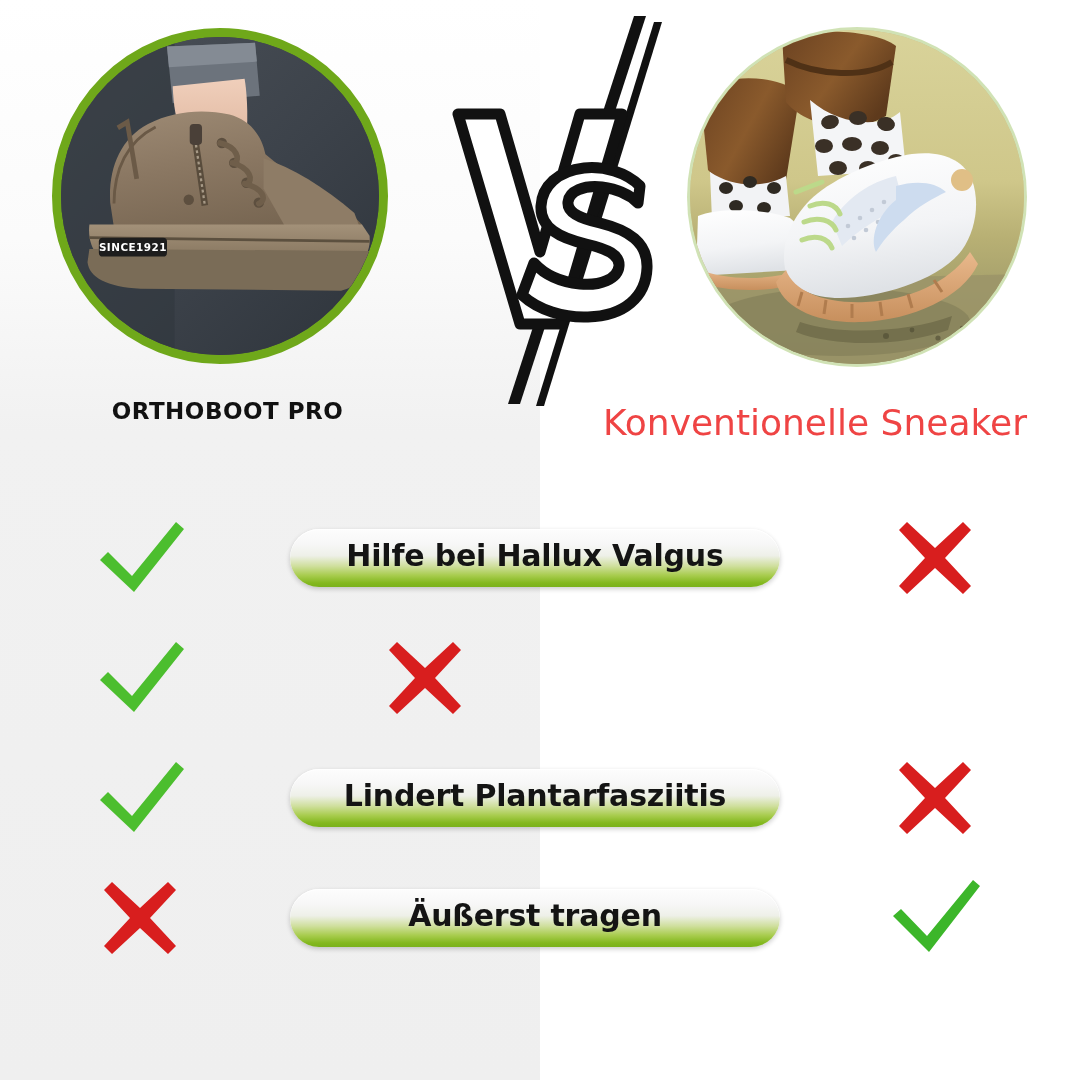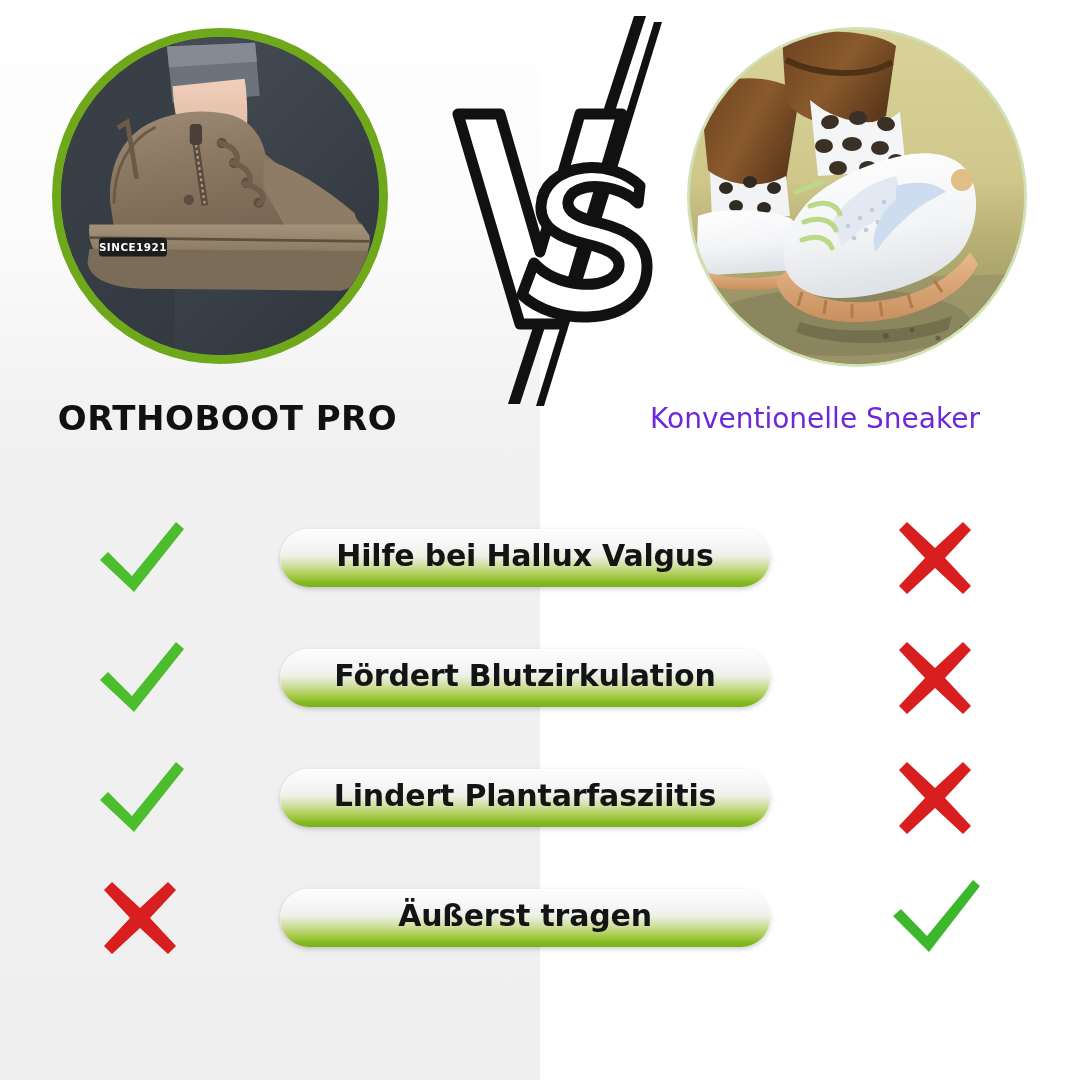--- a/index.html
+++ b/index.html
@@ -57,34 +57,34 @@
     left: 448px; top: 14px;
     width: 230px; height: 392px;
   }
 
   
   .title-left {
     position: absolute;
     left: 0; top: 398px;
     width: 455px;
     text-align: center;
-    font-size: 34px;
+    font-size: 23px;
     font-weight: 700;
     letter-spacing: 0.5px;
     color: #111111;
     font-family: "DejaVu Sans", sans-serif;
   }
   .title-right {
     position: absolute;
     left: 560px; top: 402px;
     width: 510px;
     text-align: center;
-    font-size: 28px;
+    font-size: 36px;
     font-weight: 400;
-    color: #6d28d9;
+    color: #ef4444;
     font-family: "DejaVu Sans", sans-serif;
   }
 
   
   .rows {
     position: absolute;
     left: 0; top: 498px;
     width: 1080px;
   }
   .row {
@@ -100,21 +100,21 @@
     justify-content: center;
     flex: 0 0 280px;
   }
   .mark-cell.right-cell { flex: 0 0 290px; width: 290px; }
   .mark-svg { display: block; }
 
   .pill-cell {
     flex: 1 1 auto;
     display: flex;
     align-items: center;
-    justify-content: flex-start;
+    justify-content: center;
   }
   .pill {
     position: relative;
     width: 490px;
     height: 58px;
     border-radius: 30px;
     background: linear-gradient(180deg,
         #fdfdfd 0%,
         #f7f7f7 26%,
         #eef0e8 46%,
@@ -375,25 +375,20 @@
         </svg>
       </div>
     </div>
 
     <div class="row">
       <div class="mark-cell">
         <svg class="mark-svg" width="96" height="92" viewBox="0 0 96 92">
           <path d="M8 48 L16 40 L40 64 L84 10 L92 17 L42 80 Z" fill="#4cbe2e"></path>
         </svg>
       </div>
-      <div class="pill-cell">
-        <div class="pill">
-          <span class="pill-label">Fördert Blutzirkulation</span>
-        </div>
-      </div>
       <div class="mark-cell right-cell">
         <svg class="mark-svg" width="80" height="80" viewBox="0 0 80 80">
           <path d="M12 4 L40 30 L68 4 L76 12 L50 40 L76 68 L68 76 L40 50 L12 76 L4 68 L30 40 L4 12 Z" fill="#d81e1e"></path>
         </svg>
       </div>
     </div>
 
     <div class="row">
       <div class="mark-cell">
         <svg class="mark-svg" width="96" height="92" viewBox="0 0 96 92">

